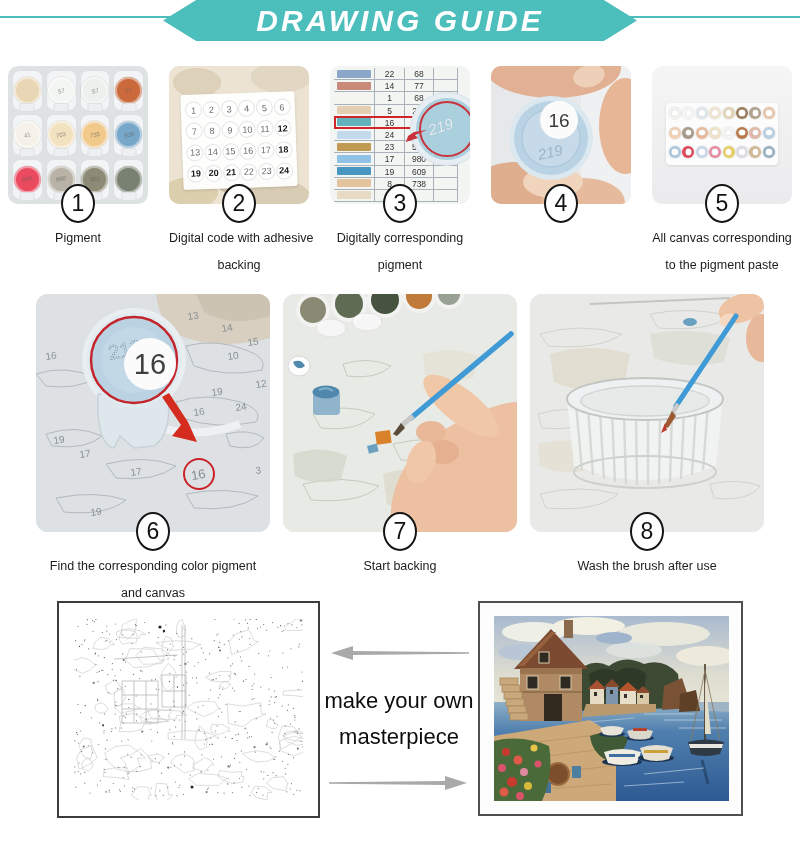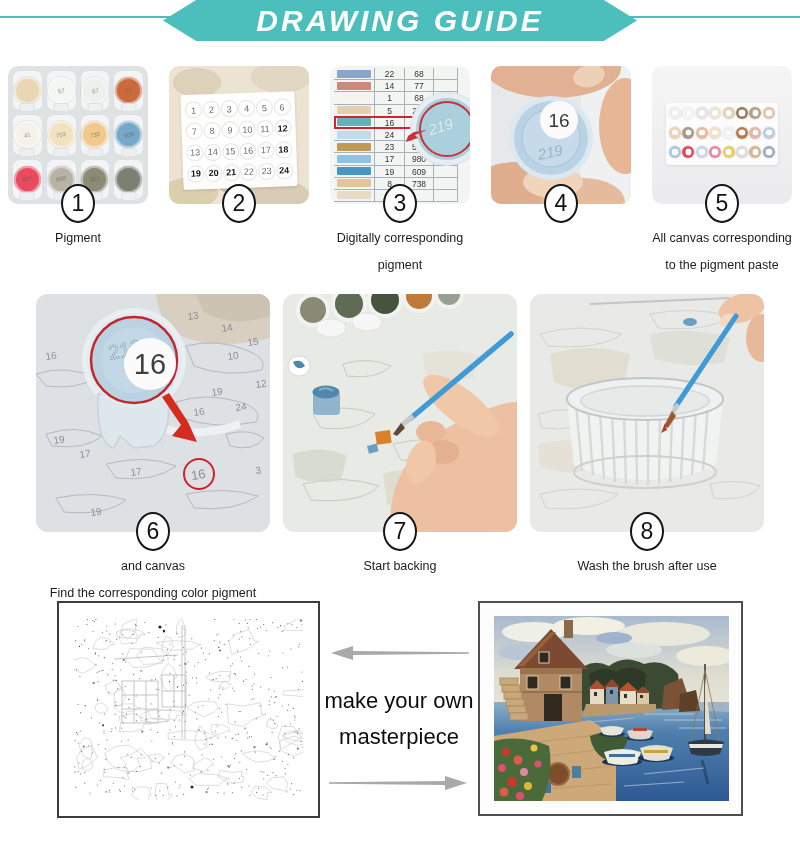--- a/index.html
+++ b/index.html
@@ -181,20 +181,24 @@
           <div class="stk b">18</div>
           <div class="stk b">19</div>
           <div class="stk b">20</div>
           <div class="stk b">21</div>
           <div class="stk">22</div>
           <div class="stk">23</div>
           <div class="stk b">24</div>
         </div>
     </div>
     <div class="badge">2</div>
+    <div class="cap">
+      <div>Digital code with adhesive</div>
+      <div>backing</div>
+    </div>
   </div>
 
   <div class="card">
     <div class="thumb t3">
       <div class="tbl3" id="tbl3">
           <div class="r3">
             <div class="swc3">
               <div class="sw3" style="background: rgb(138, 166, 201);"></div>
             </div>
             <div class="c3a">22</div>
@@ -387,22 +391,22 @@
         <text x="74" y="66" font-size="20" fill="none" stroke="#7b91a2" stroke-width="1" stroke-dasharray="1,1.6" transform="rotate(-12 74 66)">219</text>
         <circle cx="114" cy="70" r="26" fill="#fbfbfb"></circle>
         <text x="114" y="80" font-size="29" fill="#3f3f3f" text-anchor="middle">16</text>
         <polygon points="126,103 133,99 152,128 161,148 136,142 145,131" fill="#d42d1f"></polygon>
         <circle cx="163" cy="180" r="15" fill="none" stroke="#cc2229" stroke-width="2"></circle>
         <text x="163" y="185" class="cn6" text-anchor="middle" transform="rotate(-10 163 185)">16</text>
       </svg>
     </div>
     <div class="badge">6</div>
     <div class="cap">
+      <div>Find the corresponding color pigment</div>
       <div>and canvas</div>
-      <div>Find the corresponding color pigment</div>
     </div>
   </div>
 
   <div class="card">
     <div class="thumb">
       <svg width="234" height="238" viewBox="0 0 234 238">
         <rect width="234" height="238" fill="#e8eae6"></rect>
         <g fill="none" stroke="#c6cbbd" stroke-width="1">
           <path d="M30,120 Q60,108 92,120 Q76,138 38,134 Z"></path>
           <path d="M110,150 Q150,140 186,152 Q166,170 118,166 Z"></path>

